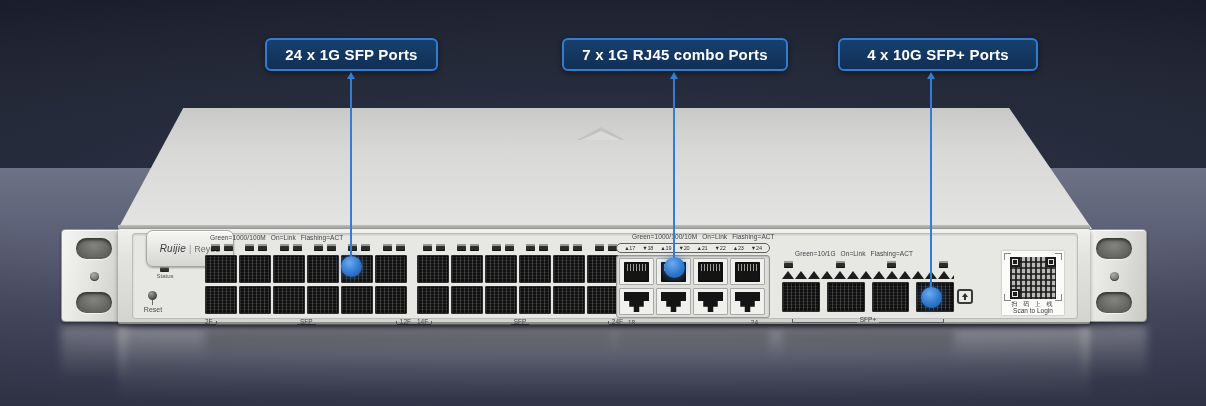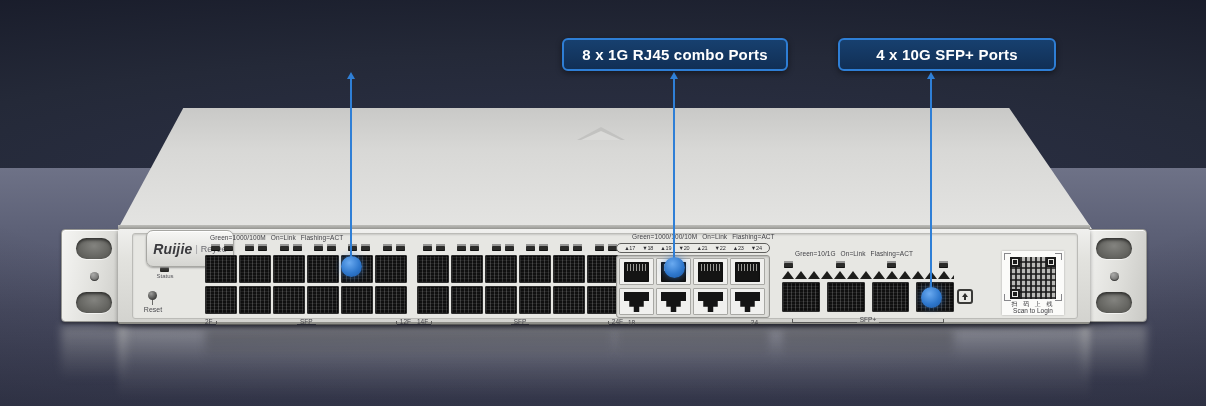--- a/index.html
+++ b/index.html
@@ -49,21 +49,21 @@
   .faceplate{position:absolute;left:118px;top:229px;width:972px;height:95px;border-radius:2px;
     background:linear-gradient(180deg,#f0f0ee 0%,#e3e3df 30%,#d3d3cf 100%);
     border-bottom:2px solid #8e8e88;box-shadow:0 2px 4px rgba(0,0,0,.4);}
   .panel{position:absolute;left:14px;top:4px;width:946px;height:86px;border-radius:3px;
     background:#e7e7e3;border:1px solid #bbbbb7;box-shadow:inset 0 1px 2px rgba(0,0,0,.14);}
 
   
   .logo-plate{position:absolute;left:28px;top:1px;width:88px;height:37px;border-radius:7px;
     background:linear-gradient(180deg,#f7f7f5,#d5d5d1);border:1px solid #a7a7a3;
     box-shadow:0 1px 2px rgba(0,0,0,.3), inset 0 1px 0 #fff;display:flex;align-items:center;justify-content:center;gap:3px;}
-  .logo-main{font-size:14px;font-weight:bold;font-style:italic;color:#3a3a3e;letter-spacing:.2px;}
+  .logo-main{font-size:10px;font-weight:normal;font-style:italic;color:#3a3a3e;letter-spacing:.2px;}
   .logo-sep{font-size:9px;color:#9a9a9e;}
   .logo-sub{font-size:9px;color:#6c6c72;}
   .status-led{position:absolute;left:42px;top:38px;width:9px;height:5px;border-radius:1px;
     background:linear-gradient(180deg,#4a4a48,#1f1f1d);box-shadow:inset 0 1px 0 rgba(255,255,255,.3);}
   .status-label{position:absolute;left:28px;top:44px;width:38px;text-align:center;font-size:6px;color:#55555a;}
   .reset-btn{position:absolute;left:30px;top:62px;width:9px;height:9px;border-radius:50%;
     background:radial-gradient(circle at 35% 30%,#9d9d9b,#3c3c3a 75%);}
   .reset-stem{position:absolute;left:34px;top:71px;width:1px;height:5px;background:#6a6a68;}
   .reset-label{position:absolute;left:16px;top:77px;width:38px;text-align:center;font-size:7px;color:#4c4c50;}
 
@@ -390,24 +390,27 @@
           <i></i>
         </div>
       <div class="qr-finder f3">
           <i></i>
         </div>
     </div>
     <div class="qr-cn">扫 码 上 线</div>
     <div class="qr-en">Scan to Login</div>
   </div>
 
+  <div class="callout" style="left:265px;width:173px;">
+    <span>24 x 1G SFP Ports</span>
+  </div>
   <div class="callout" style="left:562px;width:226px;">
-    <span>8 x 1G RJ45 combo Ports</span>
-  </div>
-  <div class="callout" style="left:838px;width:218px;">
+    <span>7 x 1G RJ45 combo Ports</span>
+  </div>
+  <div class="callout" style="left:838px;width:200px;">
     <span>4 x 10G SFP+ Ports</span>
   </div>
 
   <div class="callout-arrow" style="left:347px;top:72px;"></div>
   <div class="callout-line" style="left:350px;top:78px;height:188px;"></div>
   <div class="callout-dot" style="left:341px;top:256px;"></div>
 
   <div class="callout-arrow" style="left:670px;top:72px;"></div>
   <div class="callout-line" style="left:673px;top:78px;height:189px;"></div>
   <div class="callout-dot" style="left:664px;top:257px;"></div>

